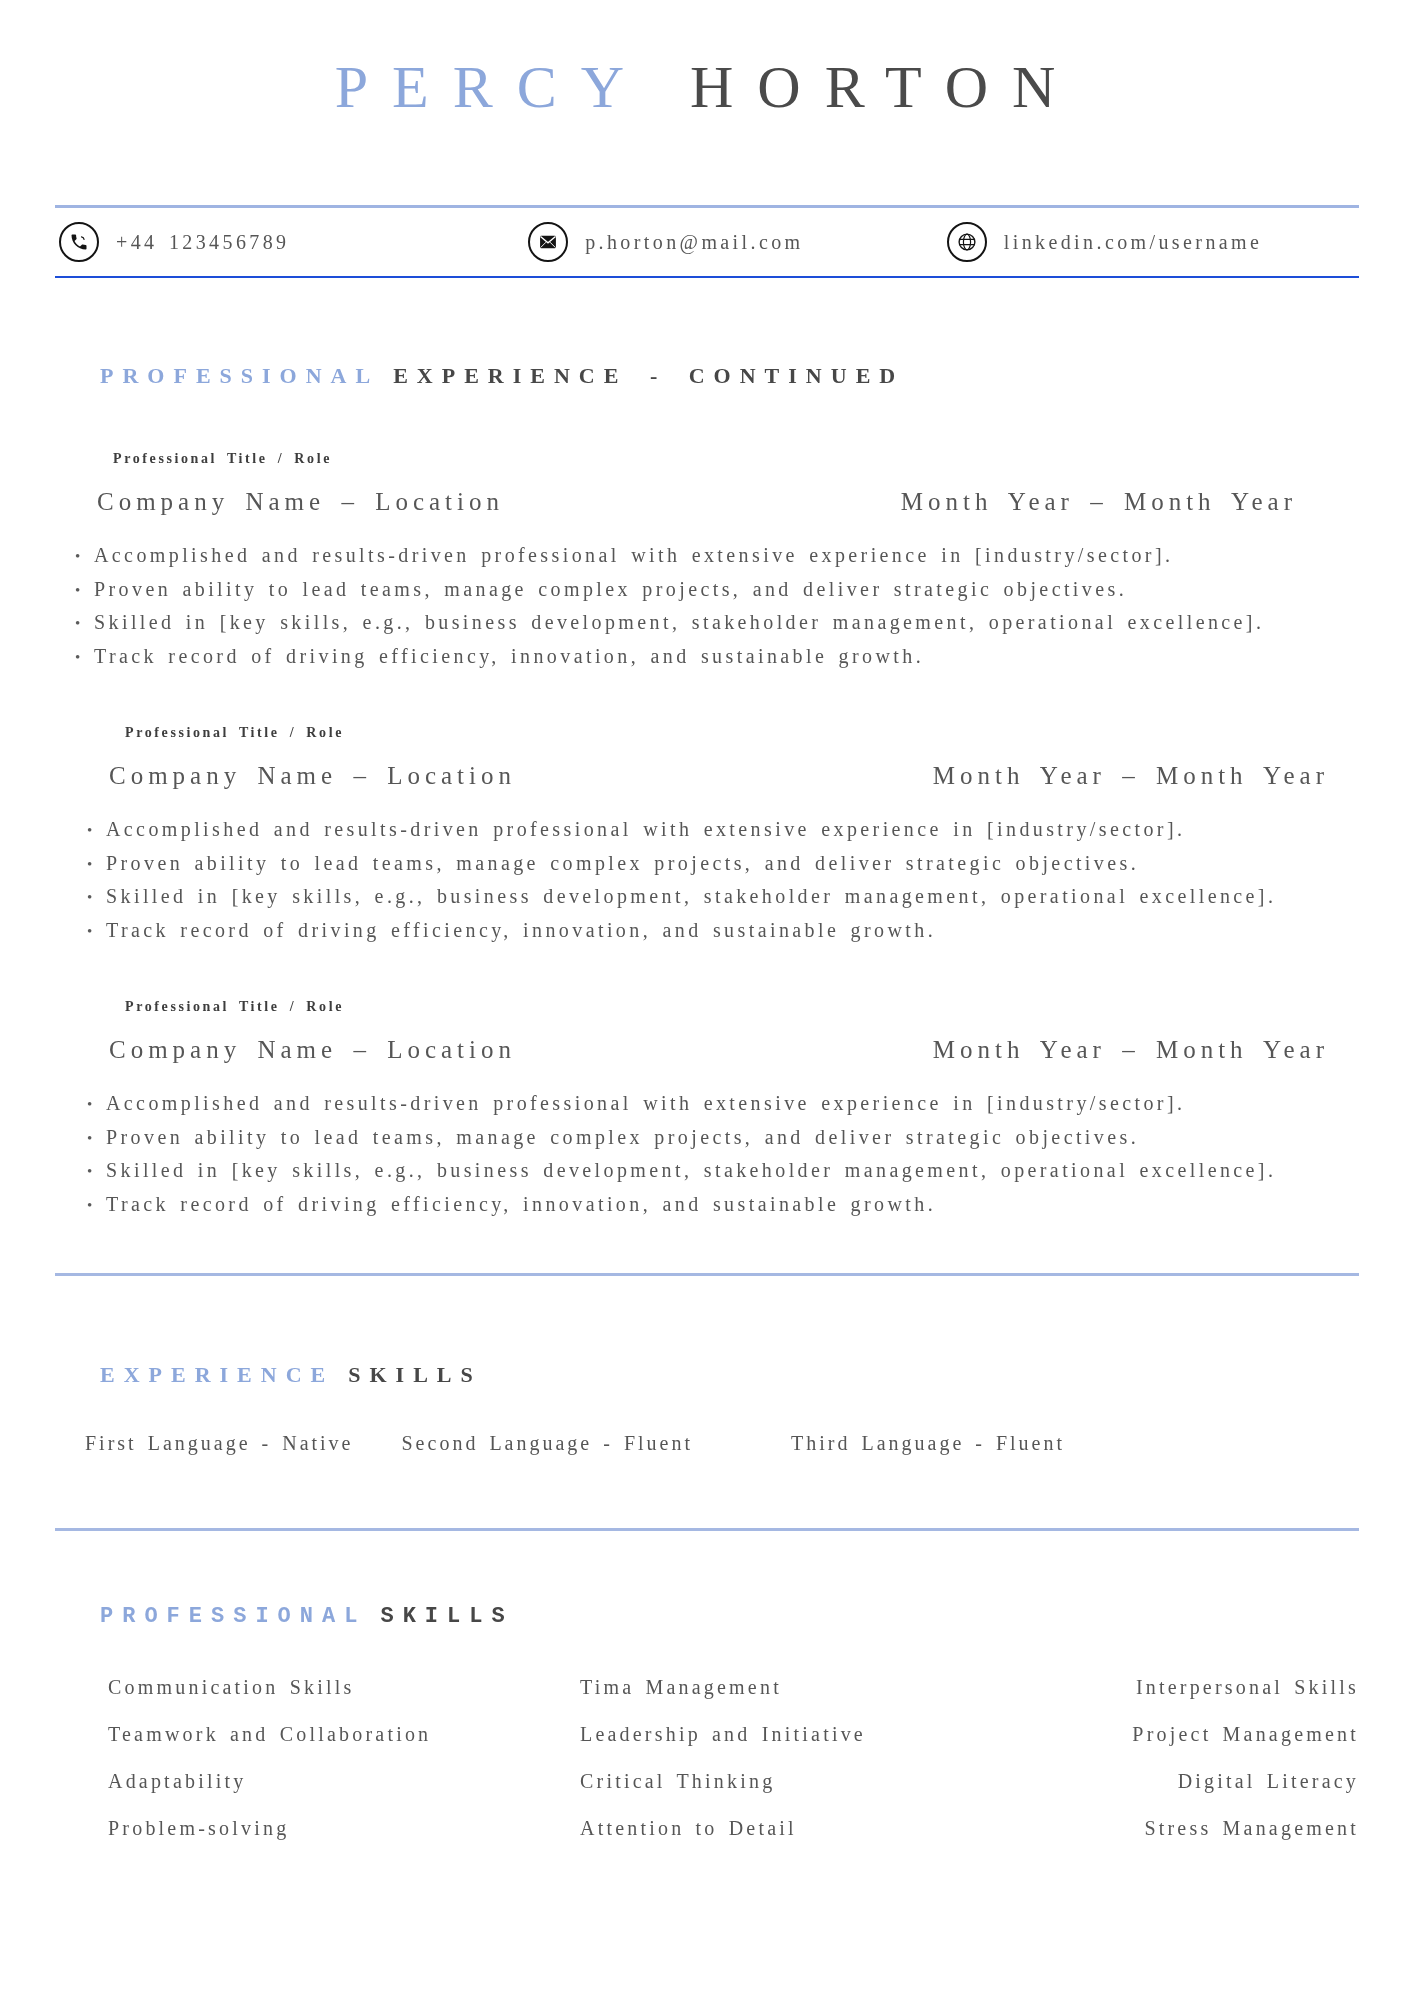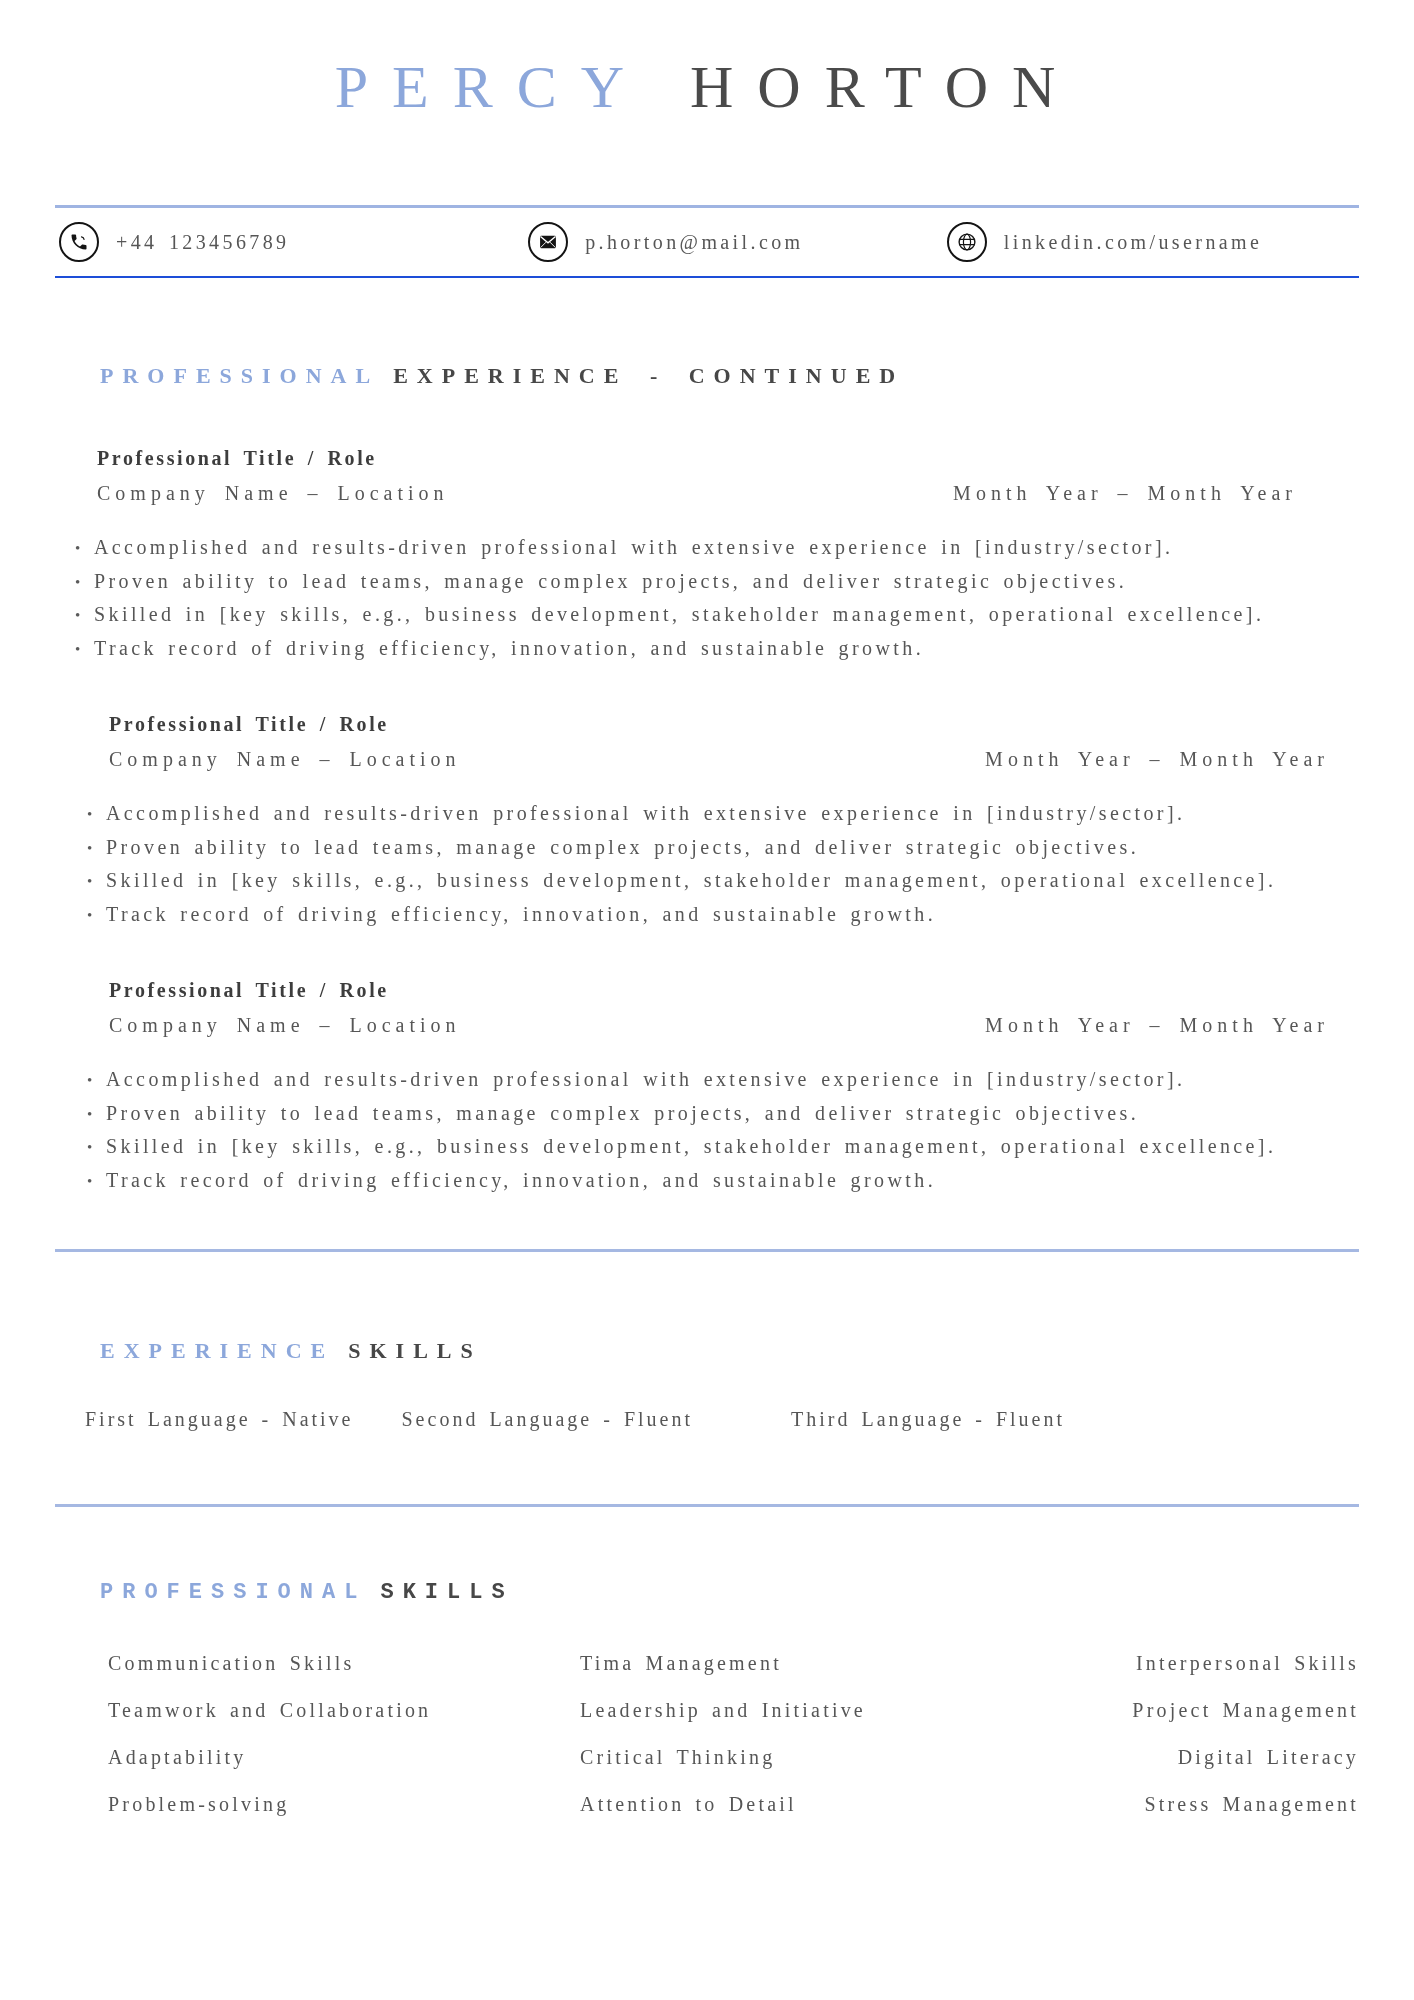--- a/index.html
+++ b/index.html
@@ -71,33 +71,33 @@
   .section-heading .accent { color: #8ca7db; margin-right: 14px; }
   .section-heading .rest   { color: #474747; }
   .heading-experience { margin-top: 84px; }
 
   
   .job { margin-top: 46px; }
   .job.first { margin-top: 55px; }
   .job-header { padding-left: 42px; padding-right: 62px; }
   .job.indent .job-header { padding-left: 54px; padding-right: 30px; }
   .job-title {
-    margin: 0;
-    font-size: 20px;
+    margin: 16px;
+    font-size: 14px;
     font-weight: bold;
     color: #3d3d3d;
     letter-spacing: 2.6px;
     word-spacing: 4px;
     line-height: 27px;
   }
   .job-meta {
     margin-top: 8px;
     display: flex;
     justify-content: space-between;
-    font-size: 20px;
+    font-size: 25px;
     letter-spacing: 5px;
     word-spacing: 5px;
     line-height: 27px;
     color: #565656;
   }
   .bullets {
     list-style: none;
     margin: 24px 16px 0 20px;
     padding: 0;
   }

